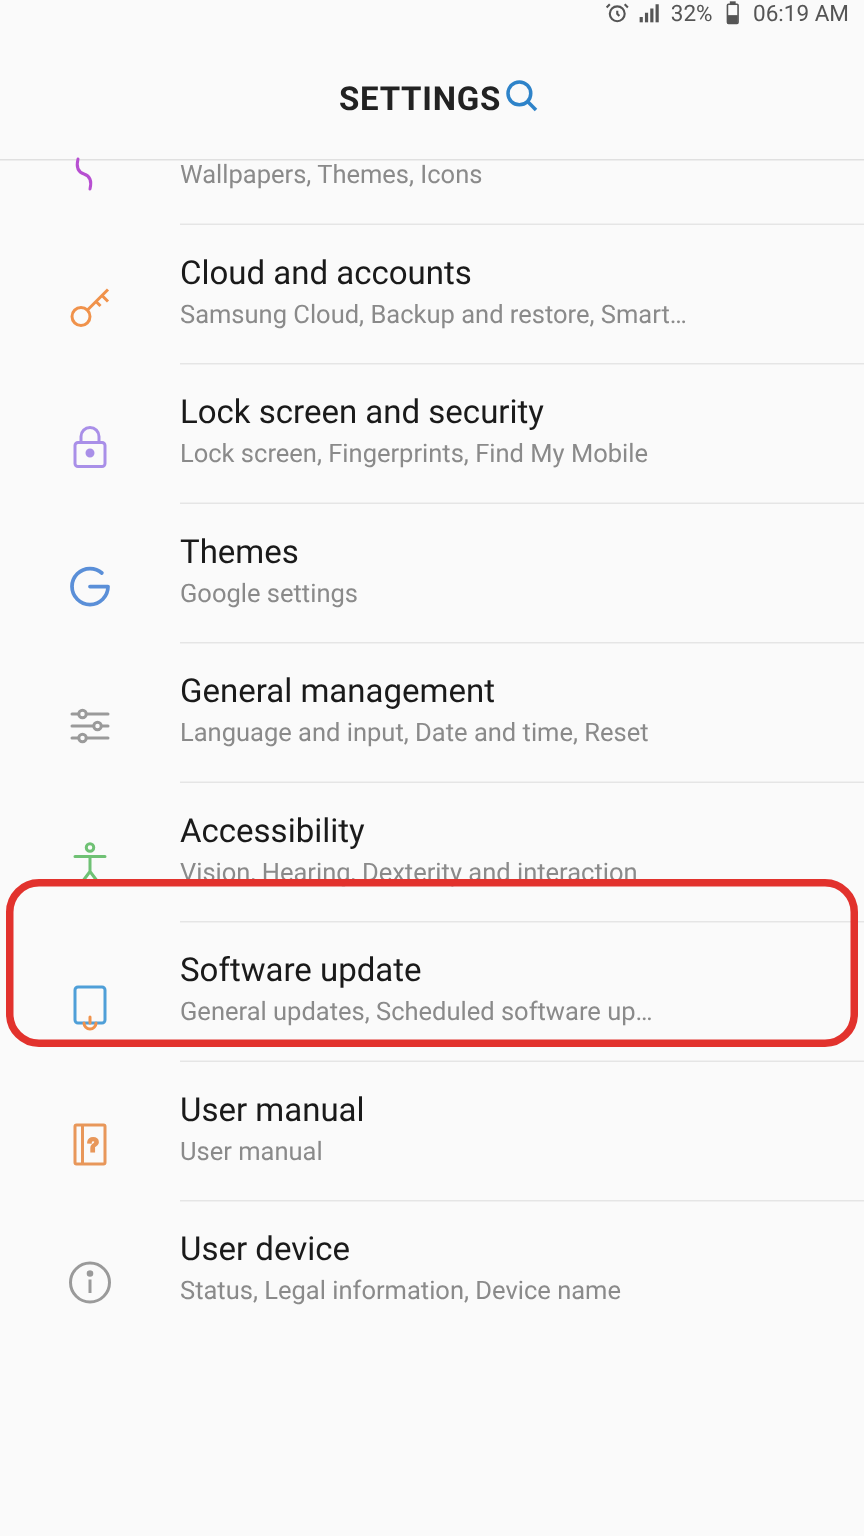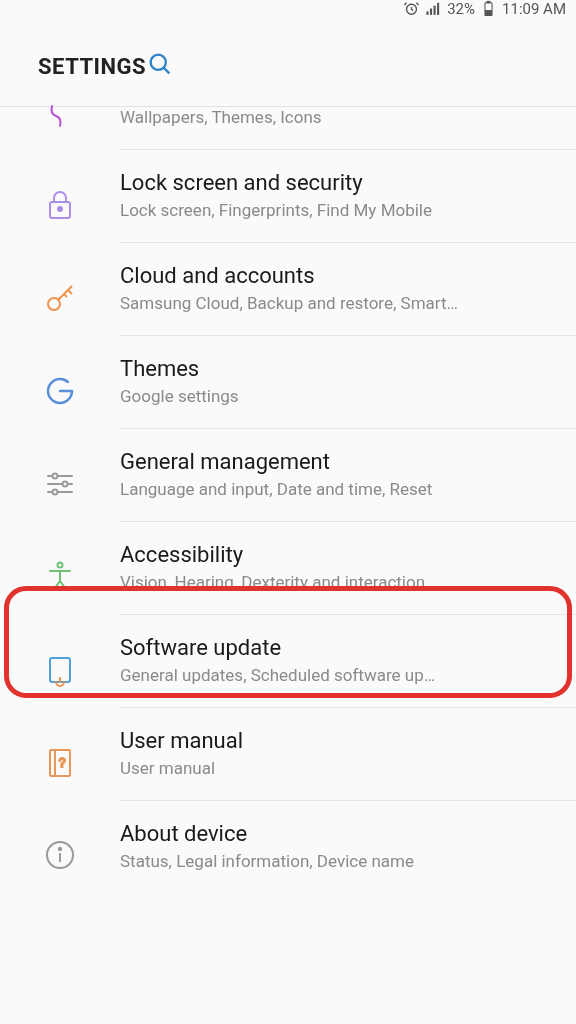--- a/index.html
+++ b/index.html
@@ -17,21 +17,21 @@
       justify-content: flex-end;
       align-items: flex-start;
       padding: 0 10px;
       gap: 5px;
       font-size: 15px;
       color: #555;
     }
     .status-bar svg { width: 17px; height: 17px; }
     .header {
       display: flex;
-      justify-content: flex-start;
+      justify-content: center;
       align-items: center;
       padding: 20px 26px 24px 38px;
     }
     .header-title {
       font-size: 22px;
       font-weight: 700;
       letter-spacing: 0.5px;
       color: #222;
     }
     .search-icon { width: 28px; height: 28px; }
@@ -109,21 +109,21 @@
       </svg>
   </span>
   <span>32%</span>
   <span>
     <svg viewBox="0 0 24 24" fill="none" stroke="#555" stroke-width="1.5">
         <rect x="7" y="4" width="10" height="18" rx="1"></rect>
         <rect x="10" y="2" width="4" height="2" fill="#555"></rect>
         <rect x="8" y="15" width="8" height="6" fill="#555"></rect>
       </svg>
   </span>
-  <span>11:09 AM</span>
+  <span>06:19 AM</span>
 </div>
 
 <div class="header">
   <div class="header-title">SETTINGS</div>
   <span>
     <svg class="search-icon" viewBox="0 0 24 24" fill="none" stroke="#2e83c9" stroke-width="2">
         <circle cx="10.5" cy="10.5" r="6.5"></circle>
         <line x1="20" y1="20" x2="15.2" y2="15.2"></line>
       </svg>
   </span>
@@ -134,51 +134,51 @@
   <div class="item partial">
     <div class="item-icon-wrap">
       <span>
         <svg viewBox="0 0 36 36" fill="none" stroke="#b74fd1" stroke-width="2" stroke-linecap="round">
             <path d="M10 4 Q8 12 14 14 Q20 16 18 24"></path>
           </svg>
       </span>
     </div>
     <div class="item-body">
       <div class="item-sub">Wallpapers, Themes, Icons</div>
+    </div>
+  </div>
+
+  <div class="item">
+    <div class="item-icon-wrap">
+      <span>
+        <svg viewBox="0 0 36 36" fill="none" stroke="#f0924b" stroke-width="2">
+            <circle cx="12" cy="24" r="6"></circle>
+            <path d="M16 20 L30 6 M26 10 l4 4 M22 14 l3 3"></path>
+          </svg>
+      </span>
+    </div>
+    <div class="item-body">
+      <div class="item-title">Cloud and accounts</div>
+      <div class="item-sub">Samsung Cloud, Backup and restore, Smart…</div>
     </div>
   </div>
 
   <div class="item">
     <div class="item-icon-wrap">
       <span>
         <svg viewBox="0 0 36 36" fill="none" stroke="#a98fe8" stroke-width="2">
             <rect x="8" y="15" width="20" height="16" rx="2"></rect>
             <path d="M12 15v-4a6 6 0 0 1 12 0v4"></path>
             <circle cx="18" cy="22" r="2" fill="#a98fe8"></circle>
           </svg>
       </span>
     </div>
     <div class="item-body">
       <div class="item-title">Lock screen and security</div>
       <div class="item-sub">Lock screen, Fingerprints, Find My Mobile</div>
-    </div>
-  </div>
-
-  <div class="item">
-    <div class="item-icon-wrap">
-      <span>
-        <svg viewBox="0 0 36 36" fill="none" stroke="#f0924b" stroke-width="2">
-            <circle cx="12" cy="24" r="6"></circle>
-            <path d="M16 20 L30 6 M26 10 l4 4 M22 14 l3 3"></path>
-          </svg>
-      </span>
-    </div>
-    <div class="item-body">
-      <div class="item-title">Cloud and accounts</div>
-      <div class="item-sub">Samsung Cloud, Backup and restore, Smart…</div>
     </div>
   </div>
 
   <div class="item">
     <div class="item-icon-wrap">
       <span>
         <svg viewBox="0 0 36 36" fill="none" stroke="#5a8fd8" stroke-width="2.5">
             <path d="M30 18c0 6.6-5.4 12-12 12S6 24.6 6 18 11.4 6 18 6c3 0 5.8 1.1 7.9 3M18 18h12" stroke-linecap="round"></path>
           </svg>
       </span>
@@ -259,20 +259,20 @@
     <div class="item-icon-wrap">
       <span>
         <svg viewBox="0 0 36 36" fill="none" stroke="#9a9a9a" stroke-width="2">
             <circle cx="18" cy="18" r="13"></circle>
             <circle cx="18" cy="12" r="1.2" fill="#9a9a9a"></circle>
             <line x1="18" y1="16" x2="18" y2="25"></line>
           </svg>
       </span>
     </div>
     <div class="item-body">
-      <div class="item-title">About device</div>
+      <div class="item-title">User device</div>
       <div class="item-sub">Status, Legal information, Device name</div>
     </div>
   </div>
 
 </div>
 
 <div class="highlight-ring"></div>
 
 </body></html>

